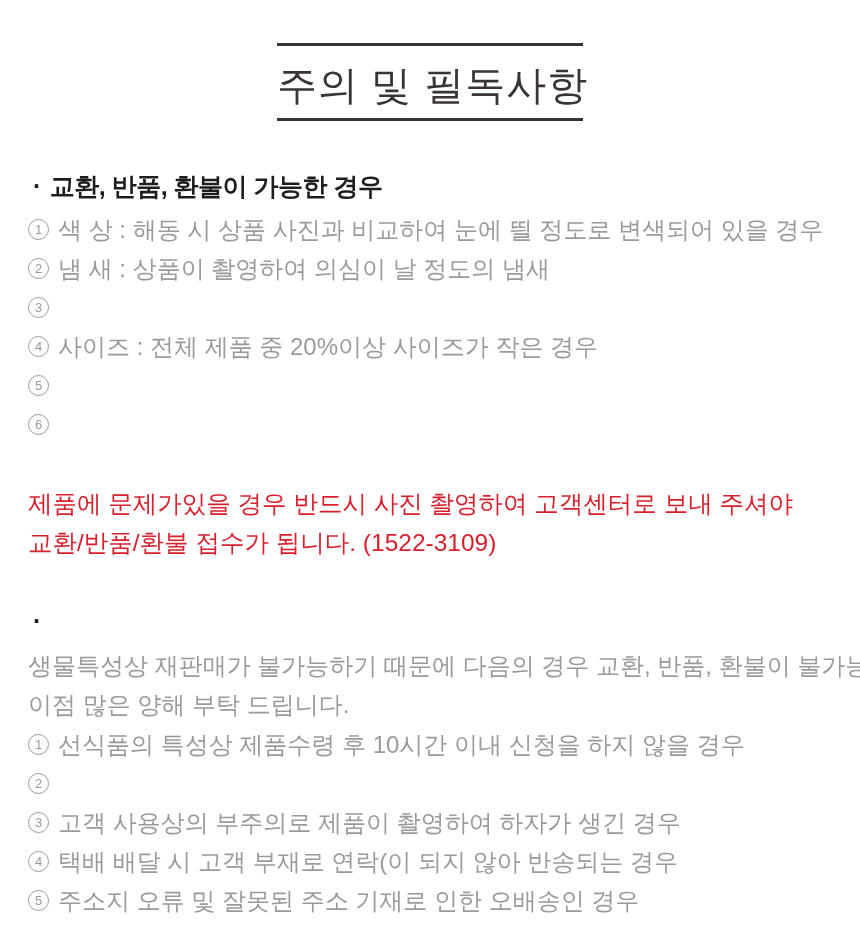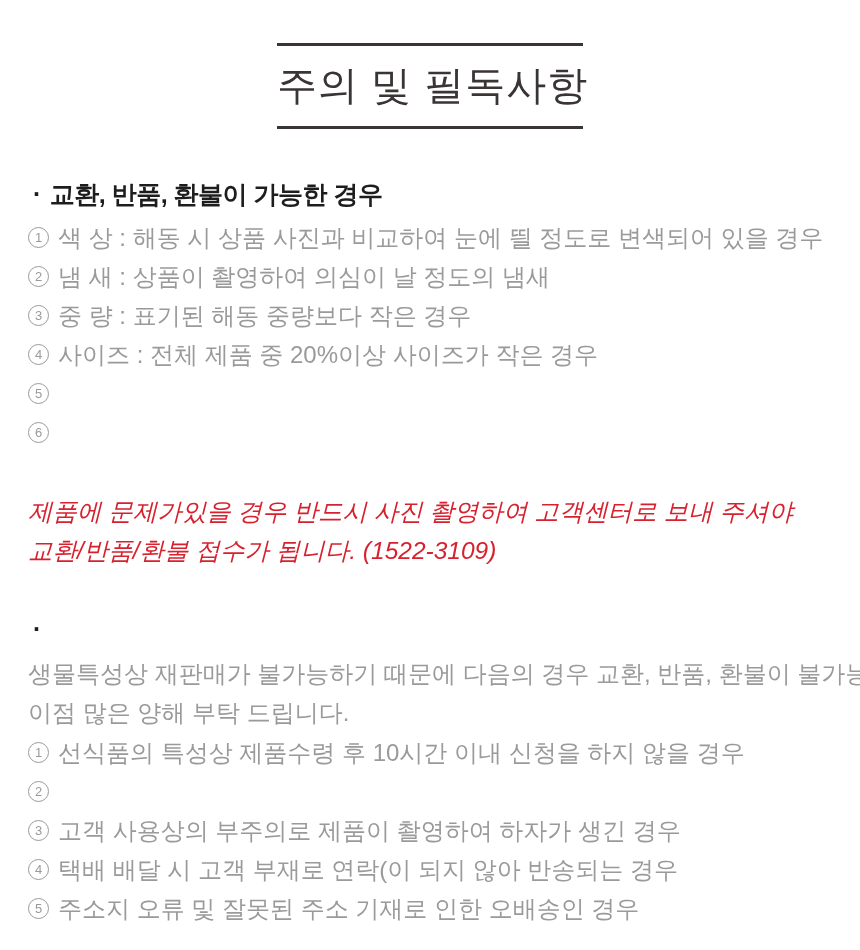--- a/index.html
+++ b/index.html
@@ -17,21 +17,21 @@
     overflow: hidden;
   }
 
   
   .title-block {
     width: 306px;
     margin: 43px auto 0;
     border-top: 3px solid #3a3435;
     border-bottom: 3px solid #3a3435;
     text-align: center;
-    padding: 17px 0 19px;
+    padding: 17px 0 11px;
   }
   .title-block h1 {
     margin: 0;
     font-size: 40px;
     font-weight: 500;
     color: #3a3435;
     letter-spacing: 1px;
     line-height: 1.1;
     white-space: nowrap;
   }
@@ -80,21 +80,21 @@
     margin-right: 9px;
     color: #9a9a9a;
   }
 
   .notice {
     margin-top: 40px;
     color: #d7212e;
     font-size: 24.5px;
     line-height: 39px;
   }
-  .notice div { white-space: nowrap; font-style: italic; }
+  .notice div { white-space: nowrap; }
 
   .heading-impossible { margin-top: 45px; }
 
   .intro {
     margin-top: 10px;
     line-height: 39px;
     color: #9a9a9a;
   }
   .intro div { white-space: nowrap; }
 
@@ -120,21 +120,20 @@
       <div class="item">
         <span class="circle-num">1</span>
         <span>색 상 : 해동 시 상품 사진과 비교하여 눈에 띌 정도로 변색되어 있을 경우</span>
       </div>
       <div class="item">
         <span class="circle-num">2</span>
         <span>냄 새 : 상품이 촬영하여 의심이 날 정도의 냄새</span>
       </div>
       <div class="item">
         <span class="circle-num">3</span>
-        <span>중 량 : 표기된 해동 중량보다 작은 경우</span>
       </div>
       <div class="item">
         <span class="circle-num">4</span>
         <span>사이즈 : 전체 제품 중 20%이상 사이즈가 작은 경우</span>
       </div>
       <div class="item">
         <span class="circle-num">5</span>
       </div>
       <div class="item">
         <span class="circle-num">6</span>

